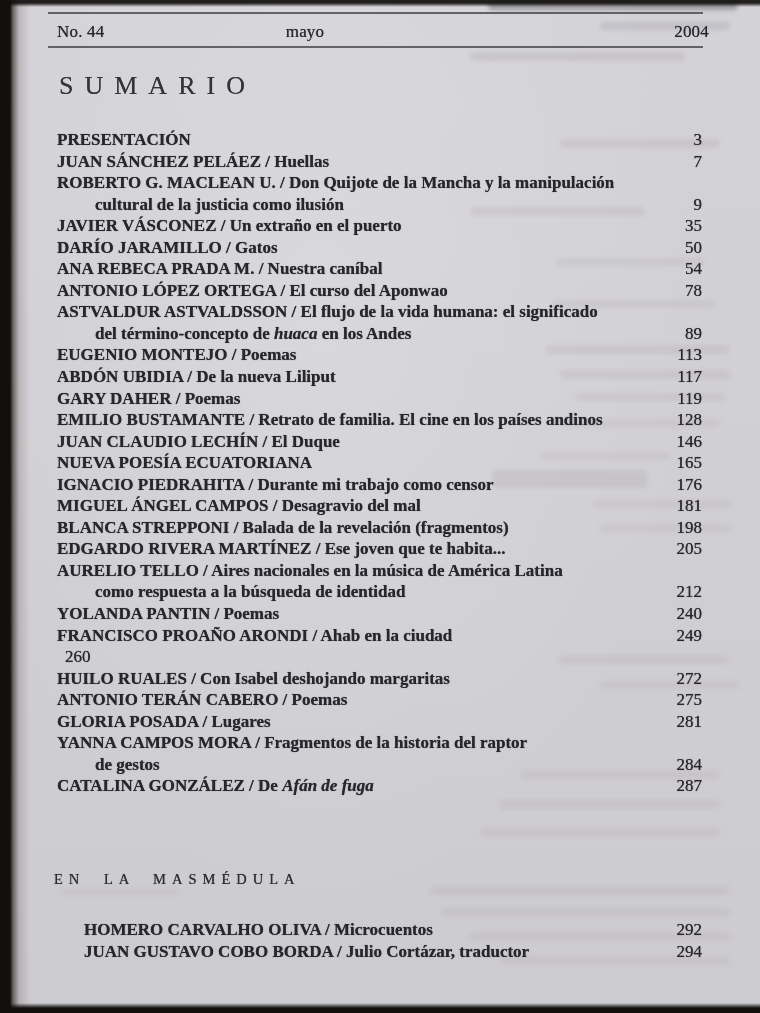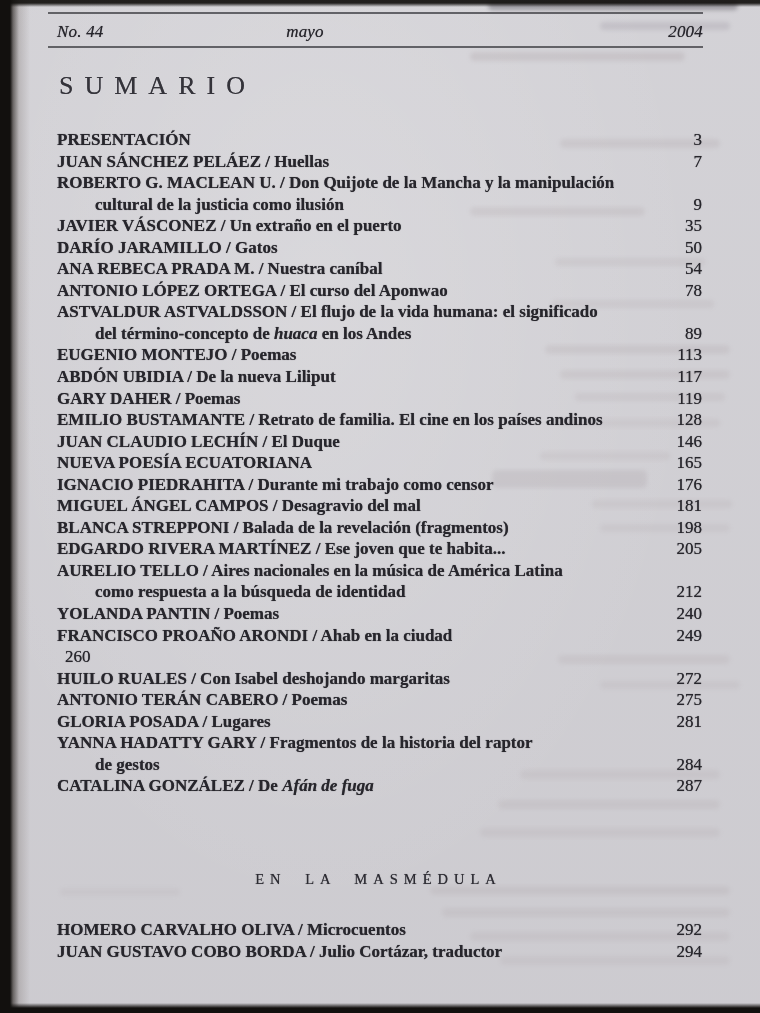--- a/index.html
+++ b/index.html
@@ -29,45 +29,45 @@
   }
   .edge-bottom{
     position:absolute;left:0;right:0;bottom:0;height:10px;
     background:linear-gradient(0deg, var(--edge,#12100e) 0 5px, rgba(18,16,14,0) 10px);
   }
   
   .rule{position:absolute;left:48px;width:655px;height:2px;background:var(--rule,#4e4e52);opacity:.85;}
   #rule-top{top:12px;}
   #rule-mid{top:46px;}
   .mast{position:absolute;top:22px;font-size:17px;letter-spacing:.2px;
-        text-shadow:0 0 .7px rgba(39,38,44,.75);font-style:italic;}
+        text-shadow:0 0 .7px rgba(39,38,44,.75);}
   #issue{left:57px;}
   #month{left:255px;width:100px;text-align:center;}
-  #year{right:57px;margin-left:28px;}
+  #year{right:51px;margin-left:28px;}
   
   #page-title{
     position:absolute;top:70px;left:48px;right:57px;text-align:left;
     font-size:26px;line-height:32px;letter-spacing:11px;text-indent:11px;
     color:#34333a;text-shadow:0 0 .6px rgba(52,51,58,.7);
   }
   
   .toc{
     position:absolute;left:57px;right:58px;
     font-size:17px;line-height:21.55px;
     text-shadow:0 0 .8px rgba(39,38,44,.8);
   }
   #toc-main{top:129px;}
-  #toc-extra{top:919px;line-height:22.3px;}
+  #toc-extra{top:919px;line-height:22.3px;margin-left:27px;}
   .toc-row{display:flex;justify-content:space-between;align-items:baseline;}
   .toc-text{white-space:nowrap;font-weight:bold;}
   .toc-text.indent{padding-left:38px;}
   .toc-page{margin-left:8px;white-space:nowrap;}
   
   #section-heading{
-    position:absolute;top:871px;left:48px;right:57px;text-align:center;
+    position:absolute;top:871px;left:48px;right:57px;text-align:left;
     font-size:14.5px;letter-spacing:6px;word-spacing:9px;text-indent:6px;
     color:#2d2c33;text-shadow:0 0 .7px rgba(45,44,51,.8);
   }
   
   .smudge{position:absolute;border-radius:5px;filter:blur(2px);pointer-events:none;}
 </style>
 </head>
 <body>
 
 <div id="stage">
@@ -214,21 +214,21 @@
       </div>
       <div class="toc-row">
         <span class="toc-text">ANTONIO TERÁN CABERO / Poemas</span>
         <span class="toc-page">275</span>
       </div>
       <div class="toc-row">
         <span class="toc-text">GLORIA POSADA / Lugares</span>
         <span class="toc-page">281</span>
       </div>
       <div class="toc-row">
-        <span class="toc-text">YANNA HADATTY GARY / Fragmentos de la historia del raptor</span>
+        <span class="toc-text">YANNA CAMPOS MORA / Fragmentos de la historia del raptor</span>
         <span class="toc-page"></span>
       </div>
       <div class="toc-row">
         <span class="toc-text indent">de gestos</span>
         <span class="toc-page">284</span>
       </div>
       <div class="toc-row">
         <span class="toc-text">CATALINA GONZÁLEZ / De <i>Afán de fuga</i></span>
         <span class="toc-page">287</span>
       </div>

